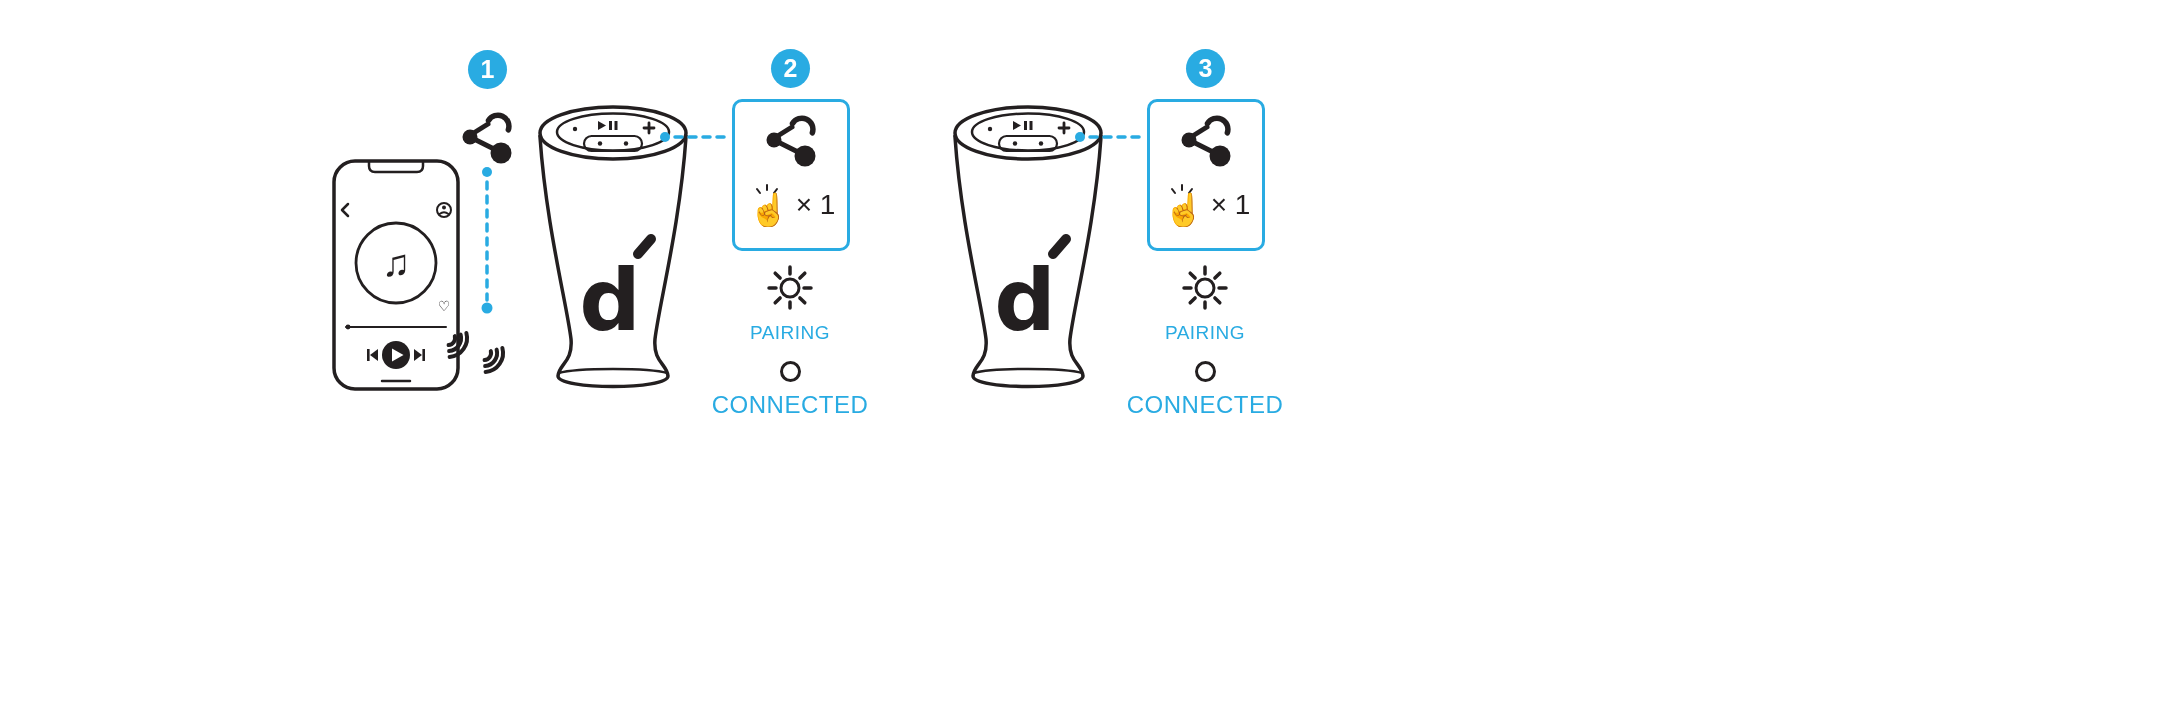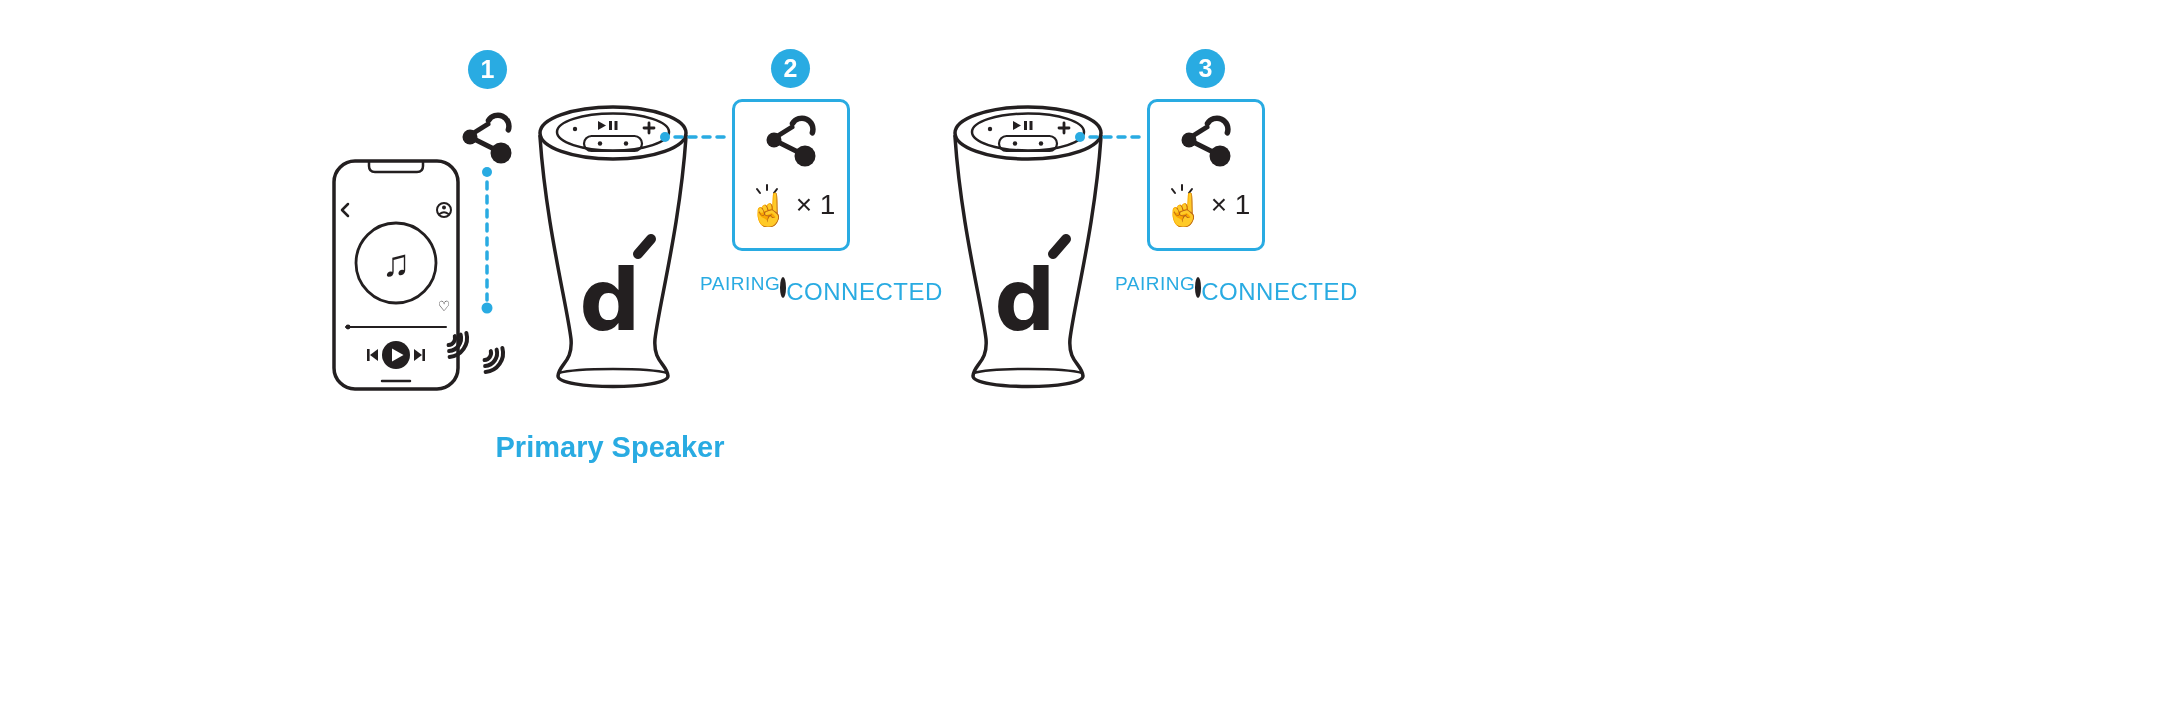--- a/index.html
+++ b/index.html
@@ -61,21 +61,21 @@
   }
   .tap-count {
     font-size: 28px;
     color: var(--line);
   }
 
   .status {
     position: absolute;
     width: 180px;
     display: flex;
-    flex-direction: row;
+    flex-direction: column;
     align-items: center;
   }
   .status .flash-svg { margin-bottom: 12px; }
   .pairing-label {
     color: var(--accent);
     font-size: 19px;
     letter-spacing: 0.5px;
     line-height: 1.15;
     margin-bottom: 17px;
   }
@@ -287,15 +287,14 @@
         <line x1="14.1" y1="16.1" x2="9.2" y2="11.2"></line>
         <line x1="24" y1="12" x2="24" y2="5"></line>
         <line x1="33.9" y1="16.1" x2="38.8" y2="11.2"></line>
       </g>
     </svg>
     <div class="pairing-label">PAIRING</div>
     <div class="connected-circle"></div>
     <div class="connected-label">CONNECTED</div>
   </div>
 
-  <div class="primary-label">Primary Speaker</div>
 
 </div>
 
 </body></html>

